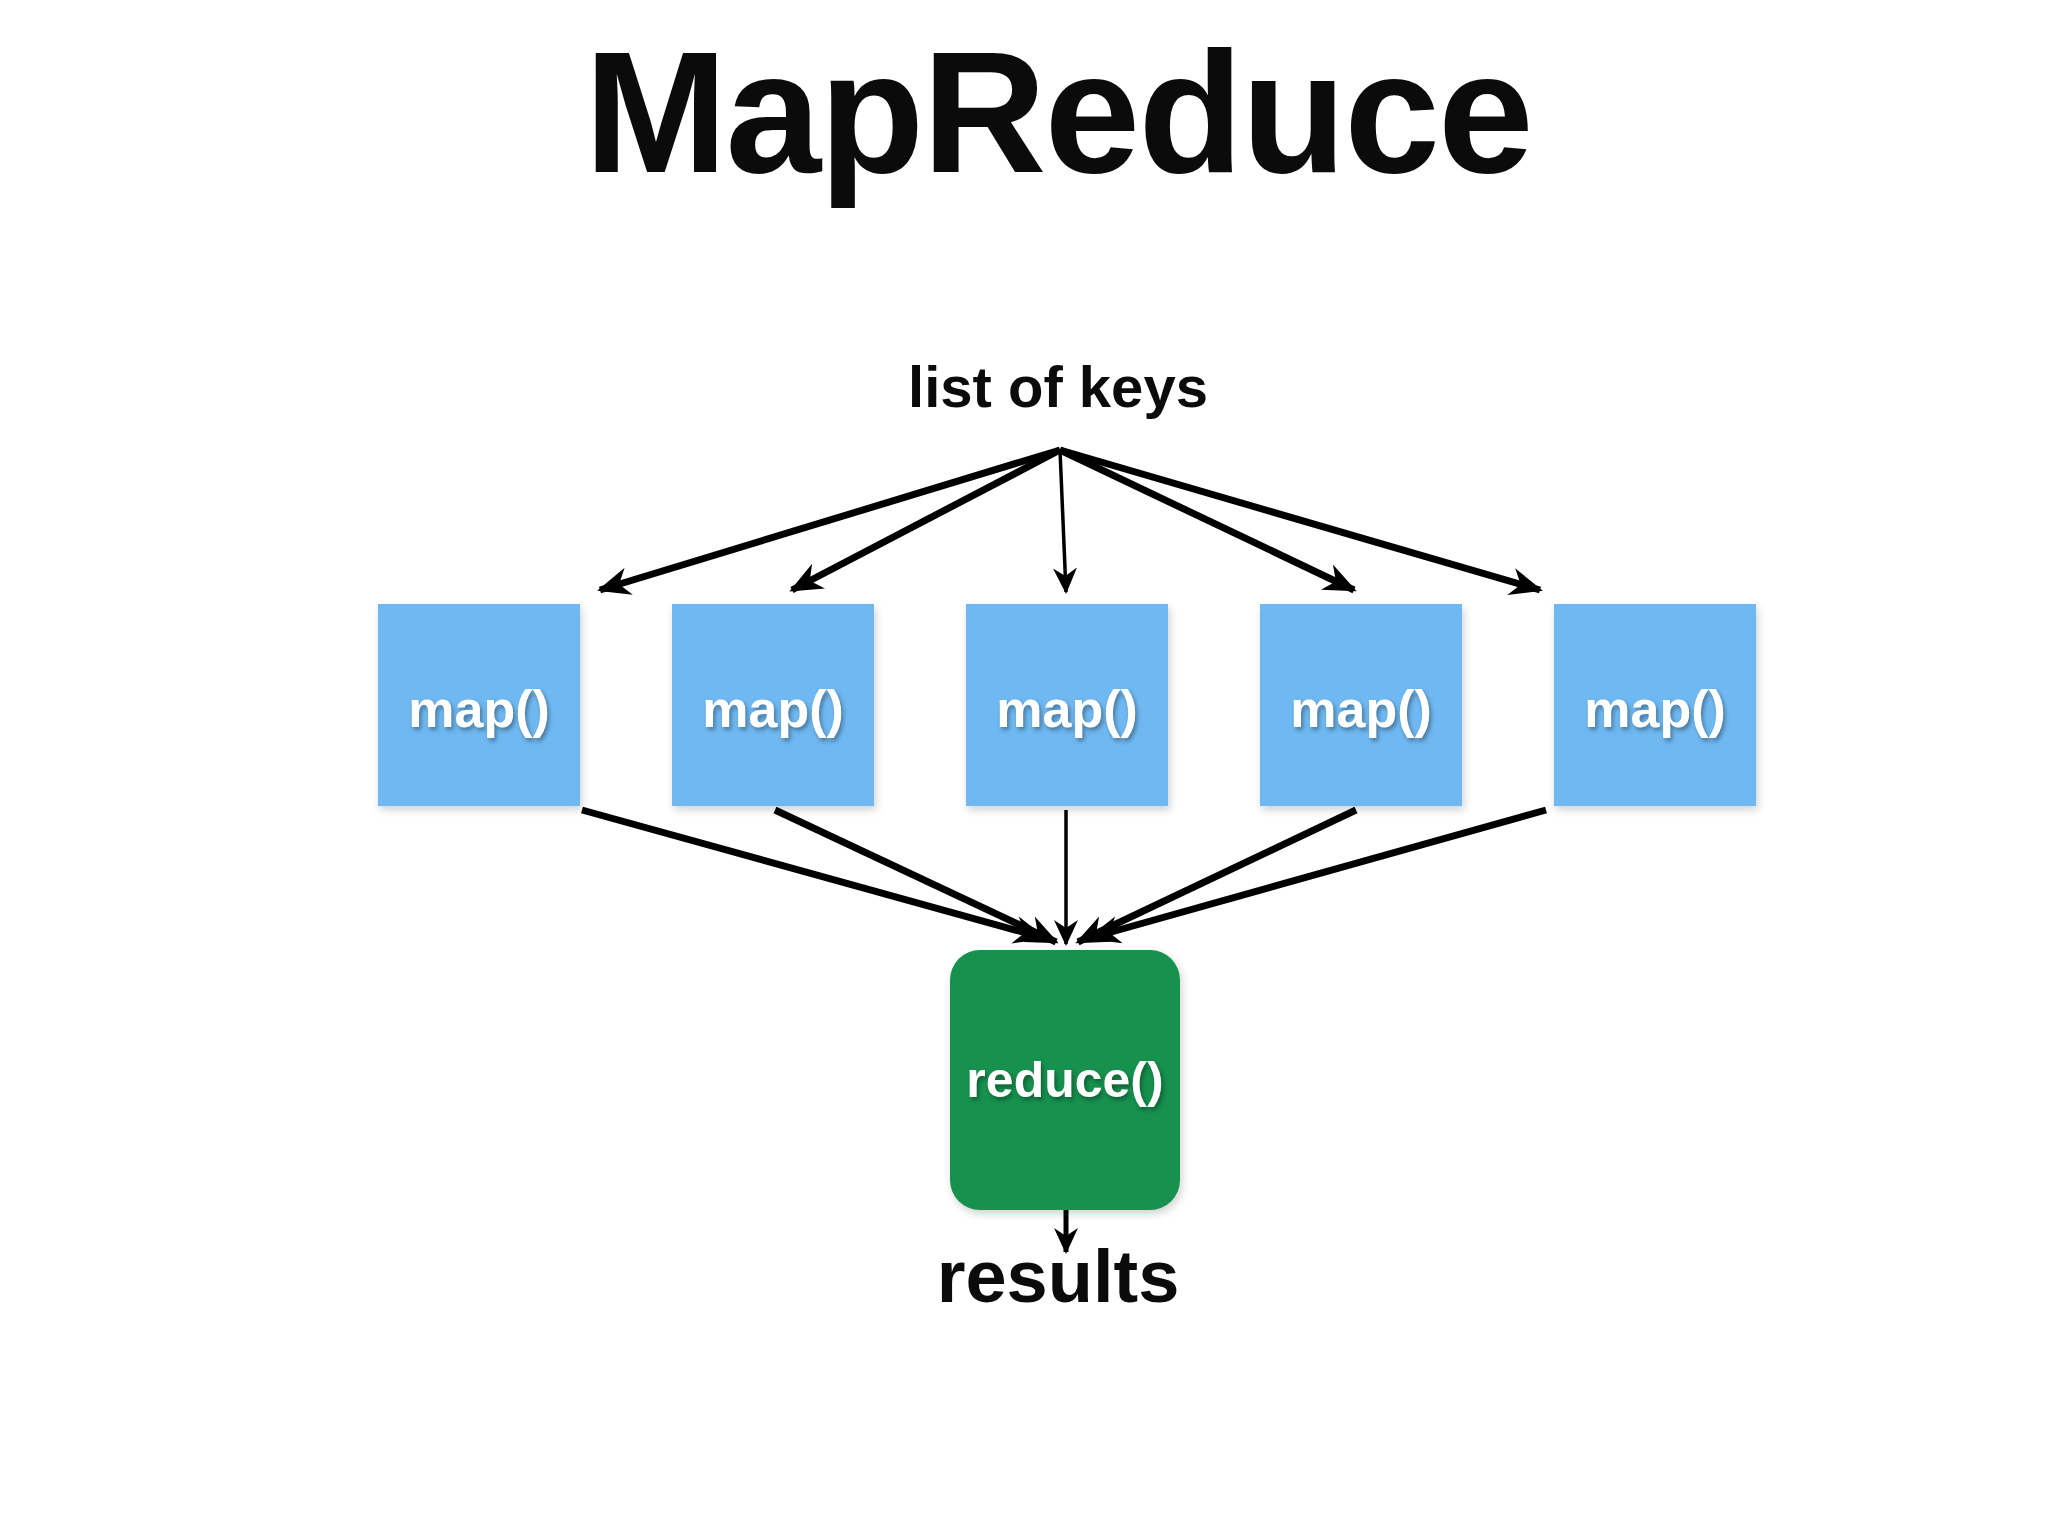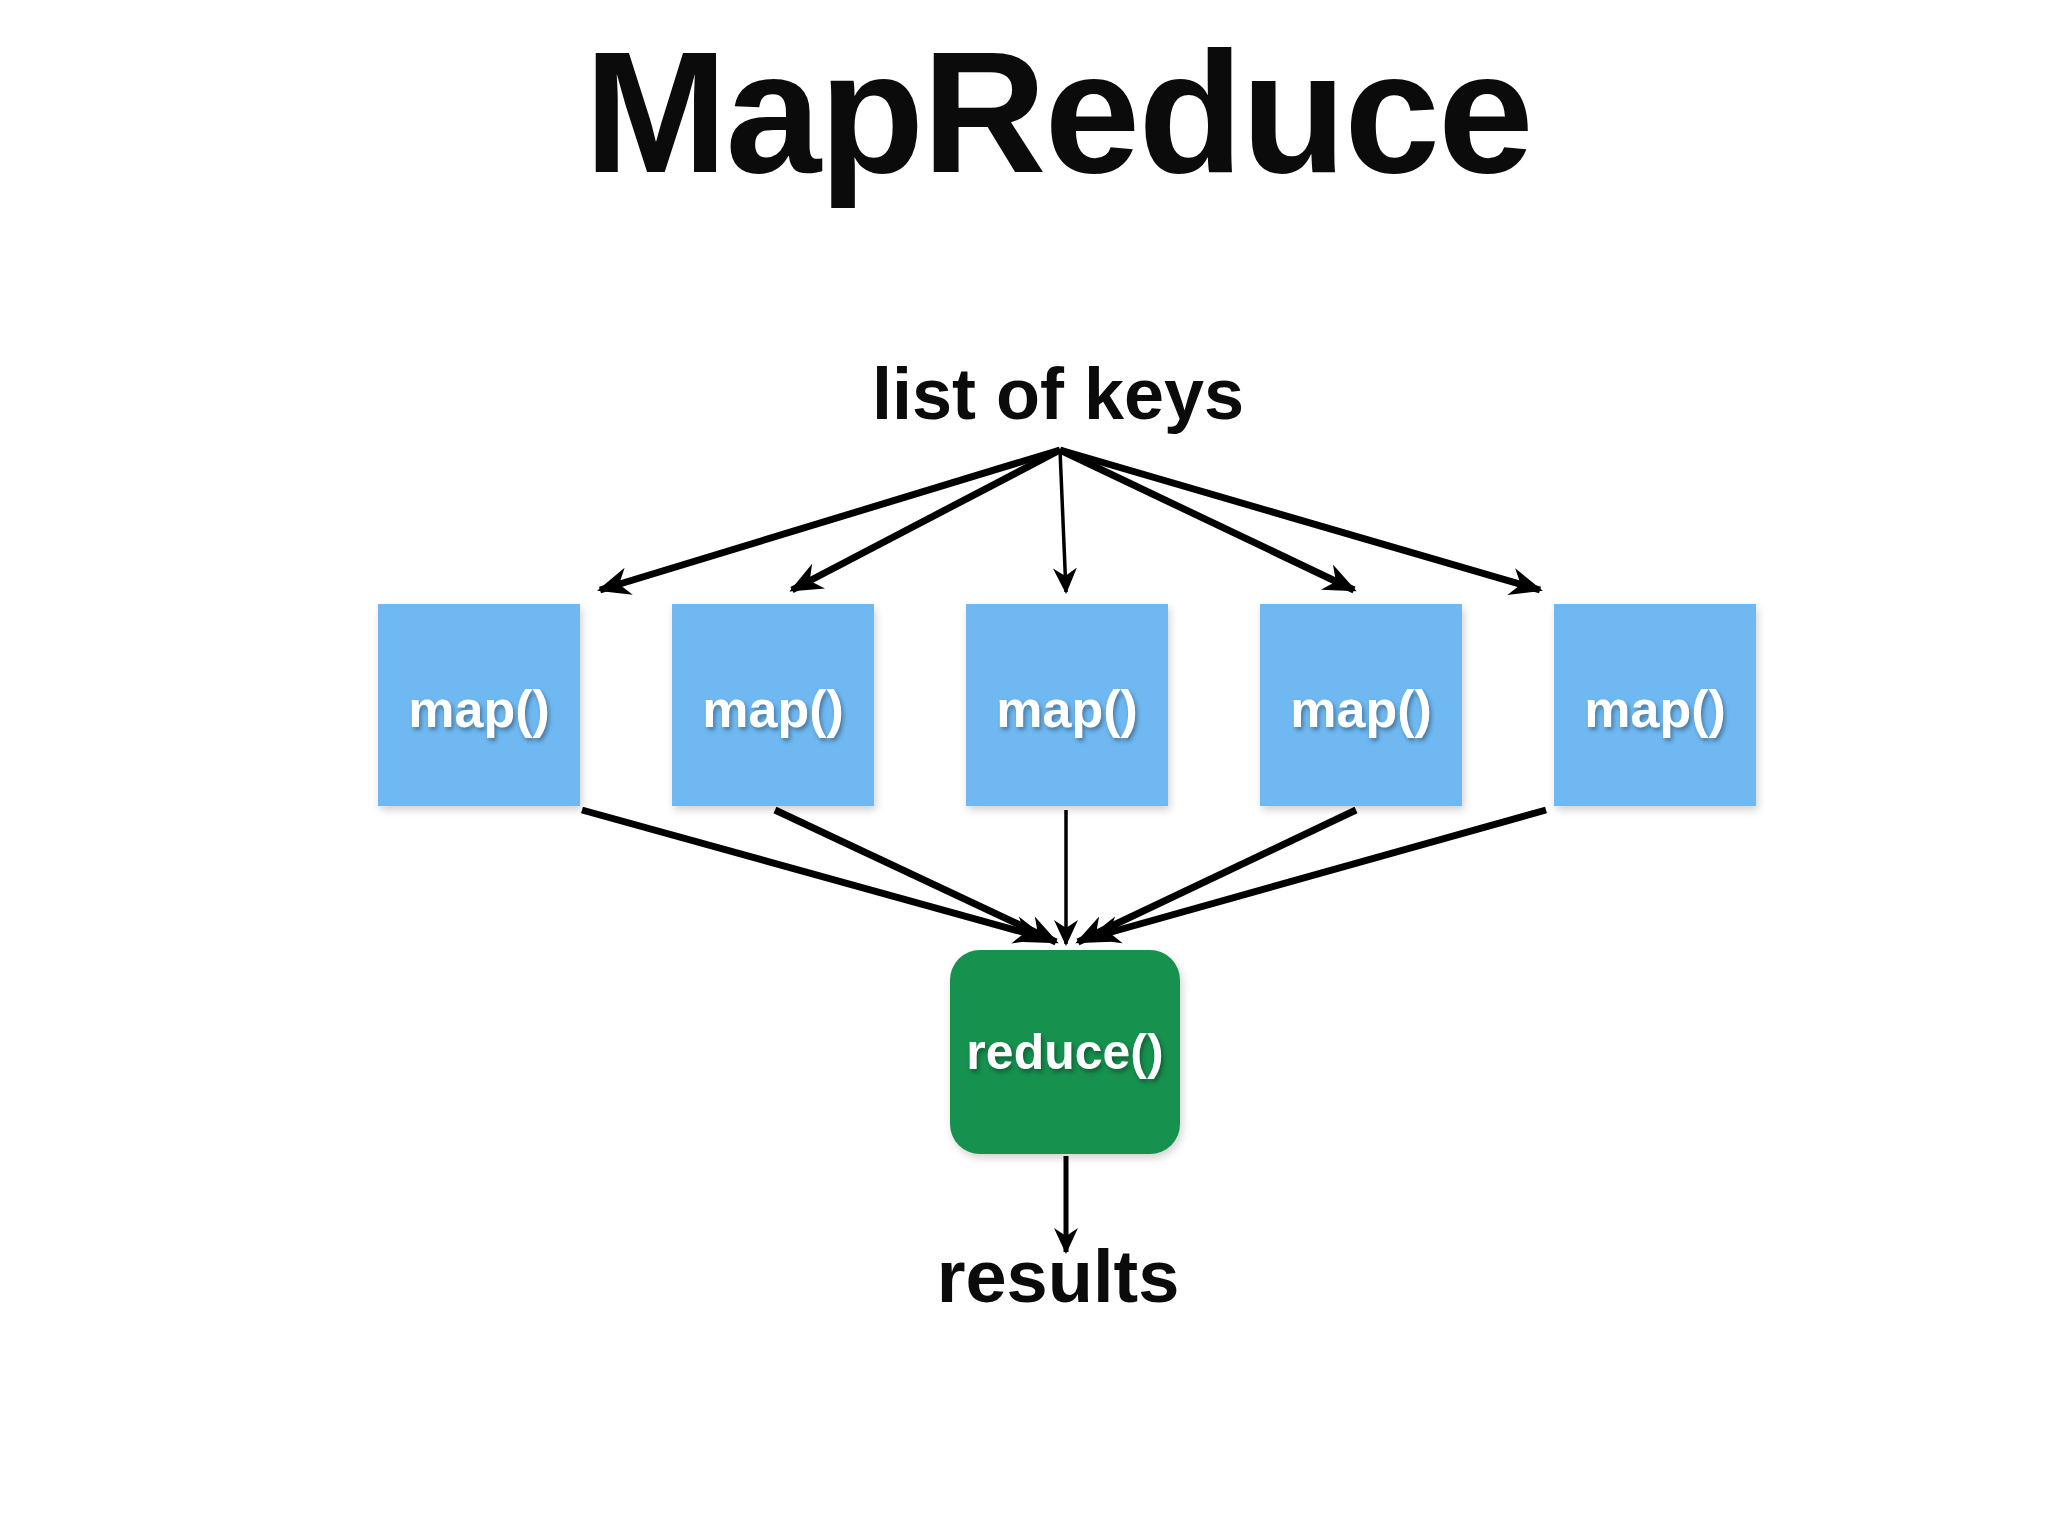--- a/index.html
+++ b/index.html
@@ -30,21 +30,21 @@
     line-height:1.1;
   }
   .label{
     position:absolute;
     transform:translateX(-50%);
     font-weight:bold;
     color:var(--text-dark);
     white-space:nowrap;
     line-height:1;
   }
-  .label.keys{left:1058px;top:358px;font-size:72px;}
+  .label.keys{left:1058px;top:358px;font-size:58px;}
   .label.results{left:1058px;top:1240px;font-size:74px;}
   .arrow-layer{position:absolute;left:0;top:0;width:2048px;height:1536px;}
   .arrow{stroke:var(--arrow);fill:none;}
   .arrow.thick{stroke-width:7px;}
   .arrow.thin{stroke-width:3.5px;}
   .arrow.mid{stroke-width:5px;}
   .ah{fill:var(--arrow);}
   .map-box{
     position:absolute;
     top:604px;
@@ -56,21 +56,21 @@
   .map-box .node-label{
     color:var(--node-text);
     font-size:52px;font-weight:bold;
     text-shadow:2px 3px 4px rgba(0,0,0,0.35);
     margin-top:8px;
   }
   .m1{left:378px;} .m2{left:672px;} .m3{left:966px;} .m4{left:1260px;} .m5{left:1554px;}
   .reduce-box{
     position:absolute;
     left:950px;top:950px;
-    width:230px;height:204px;
+    width:230px;height:260px;
     background:var(--reduce-box);
     border-radius:30px;
     box-shadow:2px 4px 8px rgba(0,0,0,0.18);
     display:flex;align-items:center;justify-content:center;
   }
   .reduce-box .node-label{
     color:var(--node-text);
     font-size:50px;font-weight:bold;
     text-shadow:2px 3px 4px rgba(0,0,0,0.35);
   }

